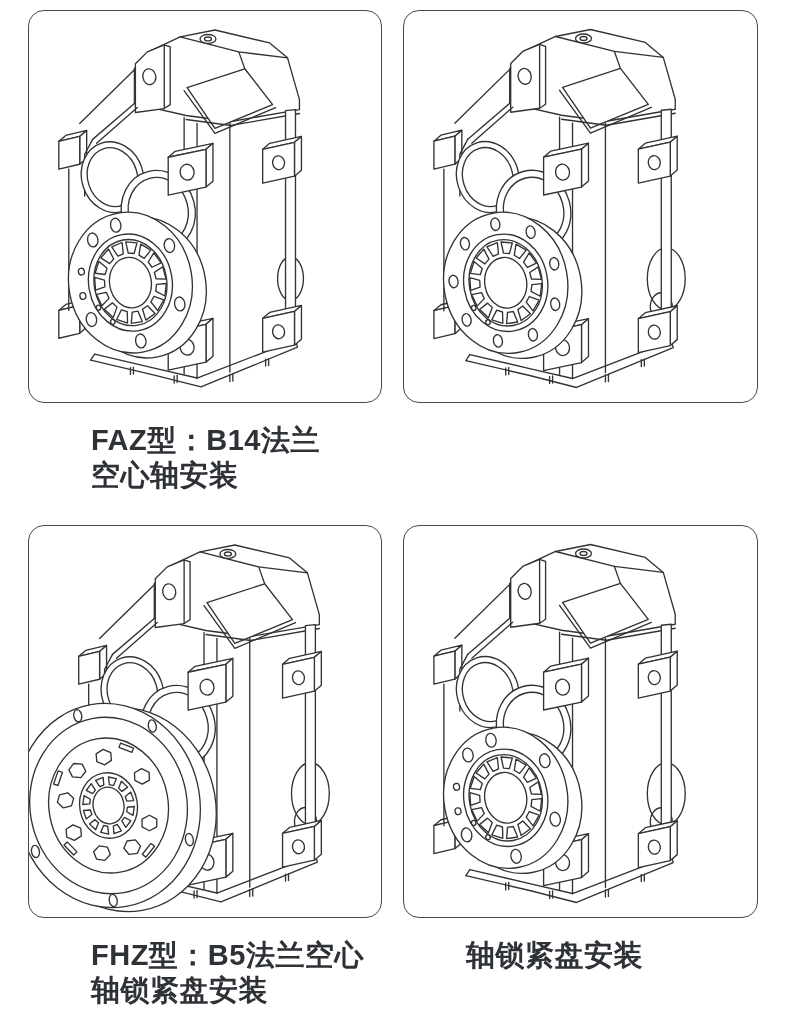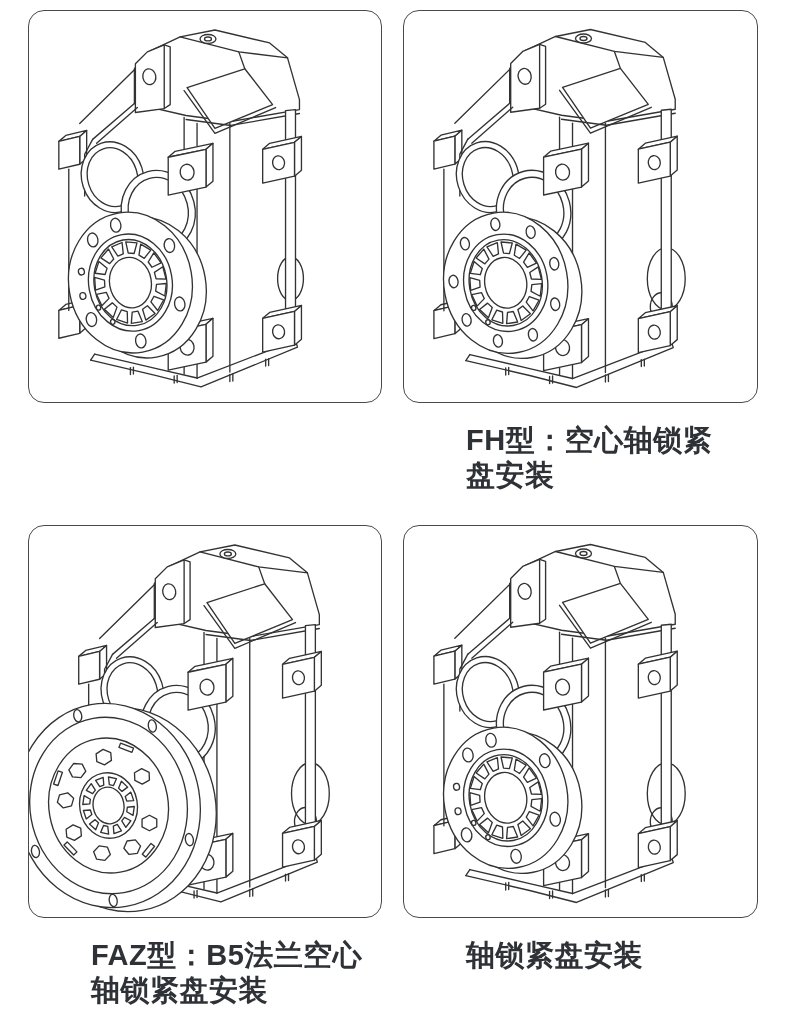--- a/index.html
+++ b/index.html
@@ -126,20 +126,24 @@
               <path d="M97.8,301.7 L96.9,313.0 L108.0,311.3 L103.6,300.8 Z" fill="#fff"></path>
               <path d="M108.2,298.9 L111.5,309.8 L120.8,303.1 L113.1,295.3 Z" fill="#fff"></path>
               <path d="M116.6,291.4 L123.4,300.1 L129.4,289.5 L119.7,285.8 Z" fill="#fff"></path>
               <path d="M121.4,280.6 L130.6,285.5 L132.1,272.9 L122.2,273.9 Z" fill="#fff"></path>
               <ellipse cx="63.9" cy="297.2" rx="2.2" ry="2.5" transform="rotate(-10 63.9 297.2)" fill="none"></ellipse>
               <ellipse cx="78.2" cy="311.5" rx="2.2" ry="2.5" transform="rotate(-10 78.2 311.5)" fill="none"></ellipse>
               <ellipse cx="96" cy="272" rx="21" ry="25.5" transform="rotate(-10 96 272)" fill="#fff"></ellipse>
             </g>
           </svg>
       </div>
+      <figcaption class="caption">
+        <div>FAZ型：B14法兰</div>
+        <div>空心轴安装</div>
+      </figcaption>
     </figure>
 
     <figure class="cell" style="margin:0">
       <div class="panel">
         <svg viewBox="0 0 354 391">
             <g stroke="#333333" stroke-width="1.35" stroke-linejoin="round" stroke-linecap="round" fill="none" transform="translate(6,0)">
               <g transform="translate(0,0)">
                 <path d="M24,130 L31,124 L52,119 L45,125 Z" fill="#fff"></path>
                 <path d="M45,125 L52,119 L52,147 L45,153 Z" fill="#fff"></path>
                 <path d="M24,130 L45,125 L45,153 L24,158 Z" fill="#fff"></path>
@@ -230,24 +234,20 @@
               <path d="M97.8,301.7 L96.9,313.0 L108.0,311.3 L103.6,300.8 Z" fill="#fff"></path>
               <path d="M108.2,298.9 L111.5,309.8 L120.8,303.1 L113.1,295.3 Z" fill="#fff"></path>
               <path d="M116.6,291.4 L123.4,300.1 L129.4,289.5 L119.7,285.8 Z" fill="#fff"></path>
               <path d="M121.4,280.6 L130.6,285.5 L132.1,272.9 L122.2,273.9 Z" fill="#fff"></path>
               <ellipse cx="63.9" cy="297.2" rx="2.2" ry="2.5" transform="rotate(-10 63.9 297.2)" fill="none"></ellipse>
               <ellipse cx="78.2" cy="311.5" rx="2.2" ry="2.5" transform="rotate(-10 78.2 311.5)" fill="none"></ellipse>
               <ellipse cx="96" cy="272" rx="21" ry="25.5" transform="rotate(-10 96 272)" fill="#fff"></ellipse>
             </g>
           </svg>
       </div>
-      <figcaption class="caption">
-        <div>FH型：空心轴锁紧</div>
-        <div>盘安装</div>
-      </figcaption>
     </figure>
 
     <figure class="cell" style="margin:0">
       <div class="panel">
         <svg viewBox="0 0 354 391">
             <g stroke="#333333" stroke-width="1.35" stroke-linejoin="round" stroke-linecap="round" fill="none" transform="translate(6,0)">
               <g transform="translate(20,0)">
                 <path d="M24,130 L31,124 L52,119 L45,125 Z" fill="#fff"></path>
                 <path d="M45,125 L52,119 L52,147 L45,153 Z" fill="#fff"></path>
                 <path d="M24,130 L45,125 L45,153 L24,158 Z" fill="#fff"></path>
@@ -343,21 +343,21 @@
               <path d="M60.5,294.2 L54.8,298.5 L61.1,304.4 L63.9,297.3 Z" fill="#fff"></path>
               <path d="M69.0,300.1 L66.1,307.0 L74.1,308.7 L73.2,301.0 Z" fill="#fff"></path>
               <path d="M78.8,300.6 L79.4,308.3 L87.0,305.4 L82.8,299.0 Z" fill="#fff"></path>
               <path d="M87.3,295.5 L91.4,302.0 L96.4,295.3 L90.0,291.9 Z" fill="#fff"></path>
               <path d="M92.3,286.3 L98.6,289.9 L99.9,281.0 L92.9,281.7 Z" fill="#fff"></path>
               <ellipse cx="74" cy="280" rx="15.5" ry="18.5" transform="rotate(-10 74 280)" fill="#fff"></ellipse>
             </g>
           </svg>
       </div>
       <figcaption class="caption">
-        <div>FAZ型：B5法兰空心</div>
+        <div>FHZ型：B5法兰空心</div>
         <div>轴锁紧盘安装</div>
       </figcaption>
     </figure>
 
     <figure class="cell" style="margin:0">
       <div class="panel">
         <svg viewBox="0 0 354 391">
             <g stroke="#333333" stroke-width="1.35" stroke-linejoin="round" stroke-linecap="round" fill="none" transform="translate(6,0)">
               <g transform="translate(0,0)">
                 <path d="M24,130 L31,124 L52,119 L45,125 Z" fill="#fff"></path>

